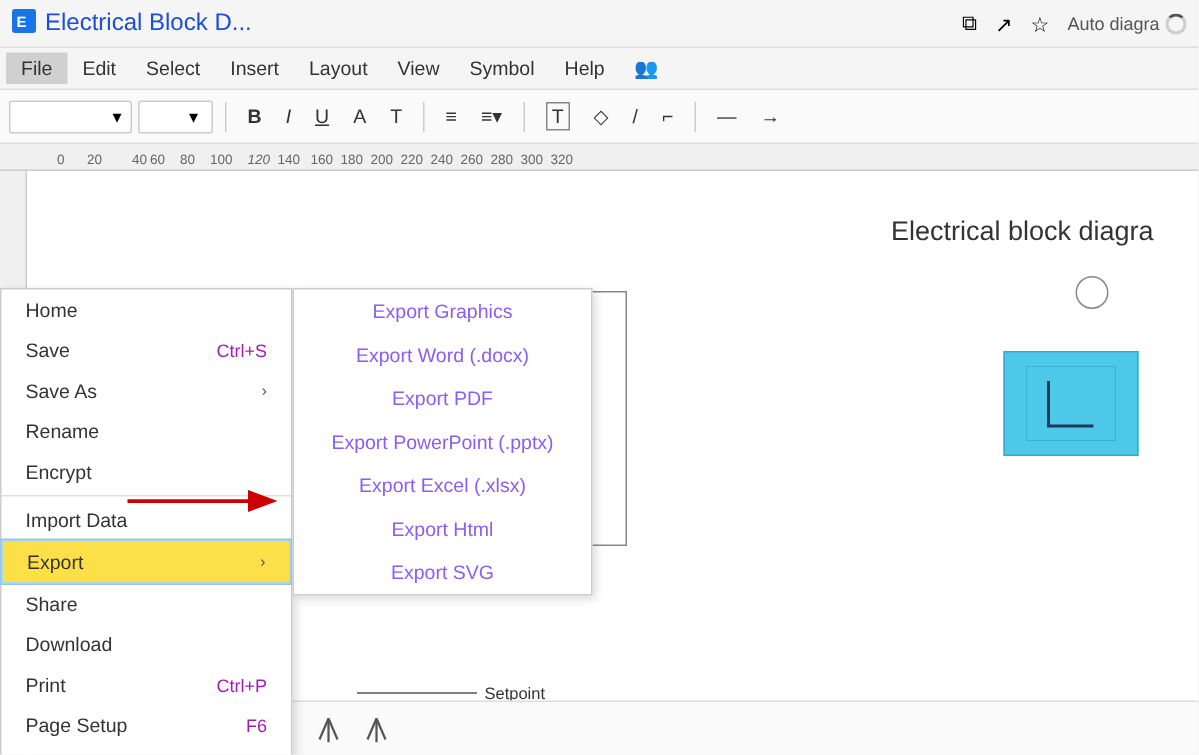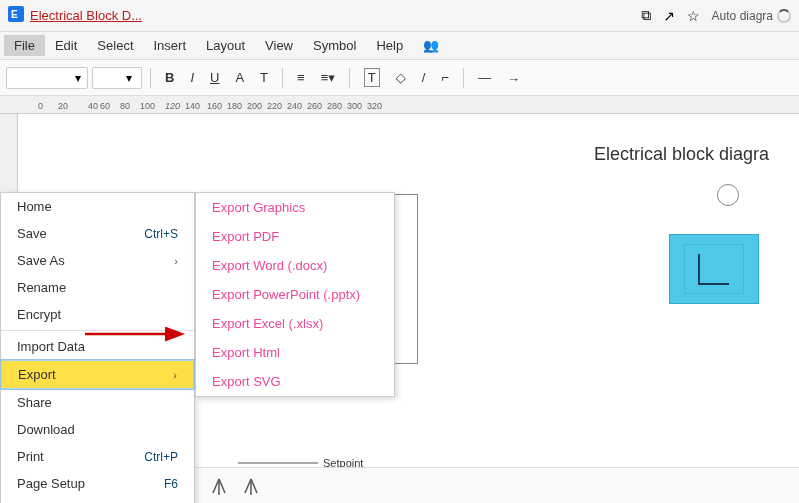--- a/index.html
+++ b/index.html
@@ -7,21 +7,21 @@
 
     
     .title-bar {
       height: 32px;
       background: #f5f5f5;
       display: flex;
       align-items: center;
       padding: 0 8px;
       border-bottom: 1px solid #ddd;
     }
-    .title-text { font-size: 13px; color: #b91c1c; flex: 1; text-decoration: underline; }
+    .title-text { font-size: 16px; color: #1d4ed8; flex: 1; }
     .title-bar-actions { display: flex; gap: 12px; align-items: center; }
     .title-bar-autosave { font-size: 12px; color: #555; display: flex; align-items: center; gap: 4px; }
     .spinner { width: 14px; height: 14px; border: 2px solid #ccc; border-top-color: #555; border-radius: 50%; animation: spin 1s linear infinite; display: inline-block; }
     @keyframes spin { to { transform: rotate(360deg); } }
 
     
     .menu-bar {
       height: 28px;
       background: #f5f5f5;
       display: flex;
@@ -91,40 +91,41 @@
     .file-menu-item {
       padding: 6px 16px;
       cursor: pointer;
       font-size: 13px;
       color: #333;
       display: flex;
       align-items: center;
       justify-content: space-between;
     }
     .file-menu-item.highlighted { background: #e8f4ff; border: 1px solid #aad4f0; }
-    .file-menu-item .shortcut { color: #0c4a6e; font-size: 12px; }
+    .file-menu-item .shortcut { color: #a21caf; font-size: 12px; }
     .file-menu-item .arrow { color: #555; font-size: 11px; }
     .file-menu-separator { height: 1px; background: #e0e0e0; margin: 2px 0; }
 
     
     .export-submenu {
       position: absolute;
       top: 96px;
       left: 195px;
       width: 200px;
       background: white;
       border: 1px solid #ccc;
       box-shadow: 2px 2px 6px rgba(0,0,0,0.15);
       z-index: 101;
     }
     .export-submenu-item {
       padding: 7px 16px;
       cursor: pointer;
       font-size: 13px;
-      color: #ec4899;
+      color: #8b5cf6;
+      text-align: center;
     }
 
     
     .arrow-indicator {
       position: absolute;
       top: 218px;
       left: 80px;
       z-index: 200;
     }
 
@@ -440,22 +441,22 @@
       <span class="shortcut">F6</span>
     </div>
     <div class="file-menu-item">
       
     </div>
 
   </div>
 
   <div class="export-submenu">
     <div class="export-submenu-item">Export Graphics</div>
+    <div class="export-submenu-item">Export Word (.docx)</div>
     <div class="export-submenu-item">Export PDF</div>
-    <div class="export-submenu-item">Export Word (.docx)</div>
     <div class="export-submenu-item">Export PowerPoint (.pptx)</div>
     <div class="export-submenu-item">Export Excel (.xlsx)</div>
     <div class="export-submenu-item">Export Html</div>
     <div class="export-submenu-item">Export SVG</div>
   </div>
 
   <div class="arrow-indicator">
     <svg width="120" height="40" viewBox="0 0 120 40">
       <defs>
         <marker id="arrowhead" markerWidth="8" markerHeight="8" refX="6" refY="3" orient="auto">

